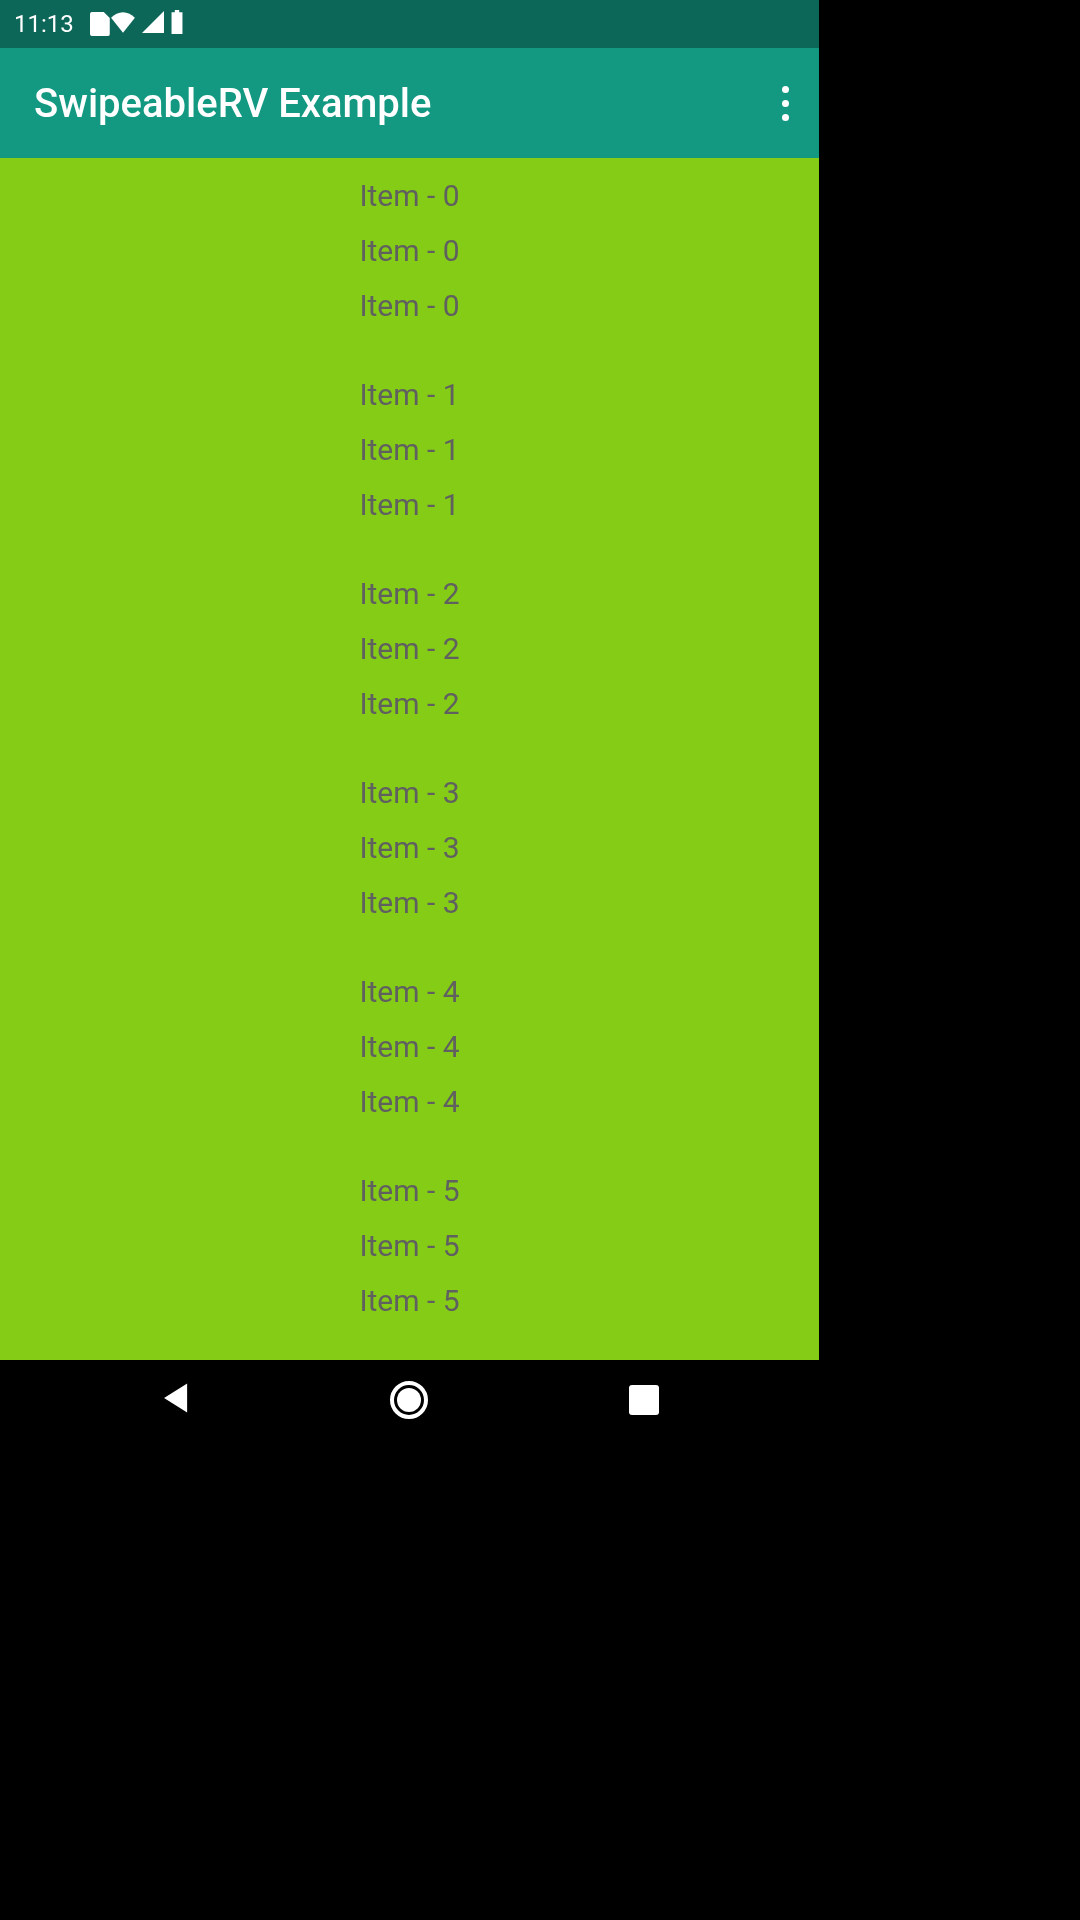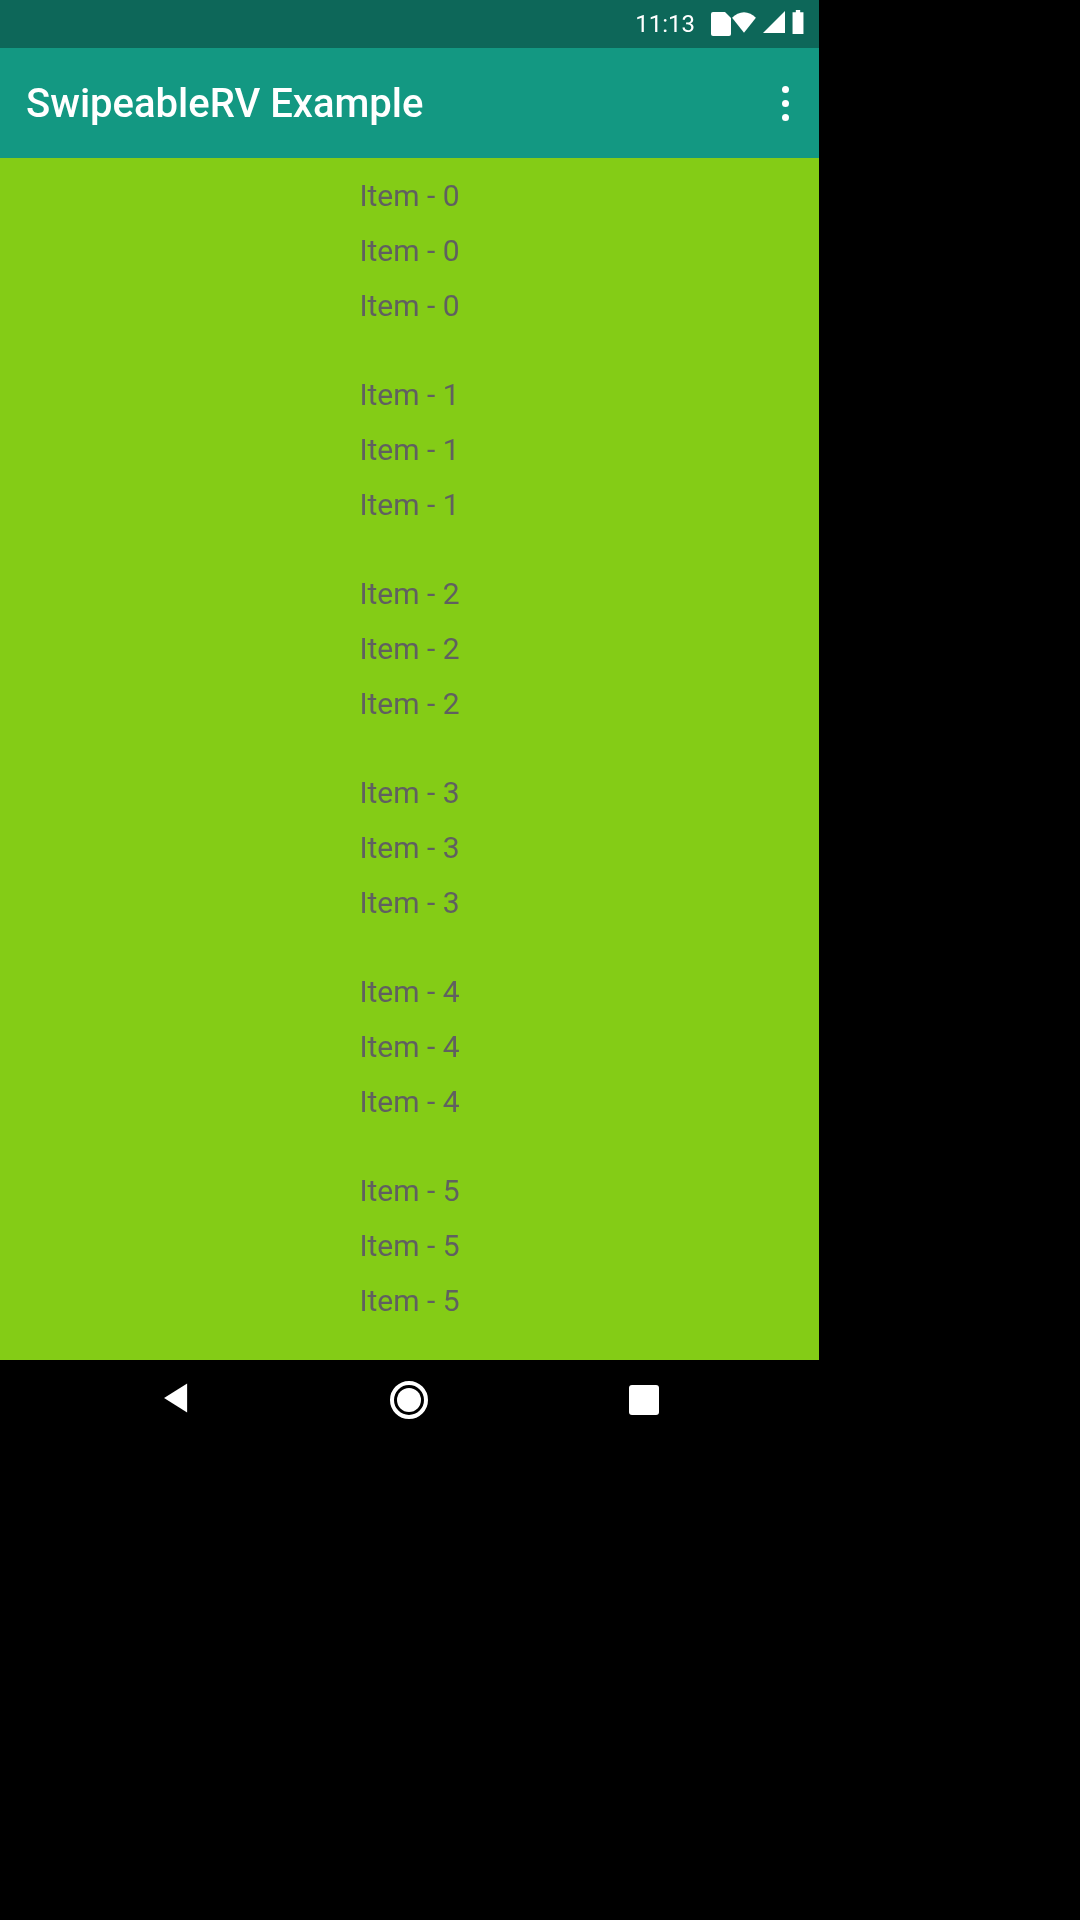--- a/index.html
+++ b/index.html
@@ -18,21 +18,21 @@
       width: 100%;
       height: 100%;
       display: flex;
       flex-direction: column;
     }
     .status-bar {
       background: #0d6759;
       height: 48px;
       display: flex;
       align-items: center;
-      justify-content: flex-end;
+      justify-content: flex-start;
       padding: 0 14px;
       color: #fff;
     }
     .status-left {
       display: flex;
       align-items: center;
       gap: 16px;
     }
     .status-time {
       font-size: 24px;
@@ -53,21 +53,21 @@
     }
     .wifi-icon svg, .signal-icon svg, .battery-icon svg {
       fill: #fff;
     }
     .app-bar {
       background: #139882;
       height: 110px;
       display: flex;
       align-items: center;
       justify-content: space-between;
-      padding: 0 22px 0 26px;
+      padding: 0 22px 0 34px;
     }
     .app-title {
       color: #fff;
       font-size: 40px;
       font-weight: 500;
     }
     .overflow-menu {
       display: flex;
       flex-direction: column;
       gap: 7px;

